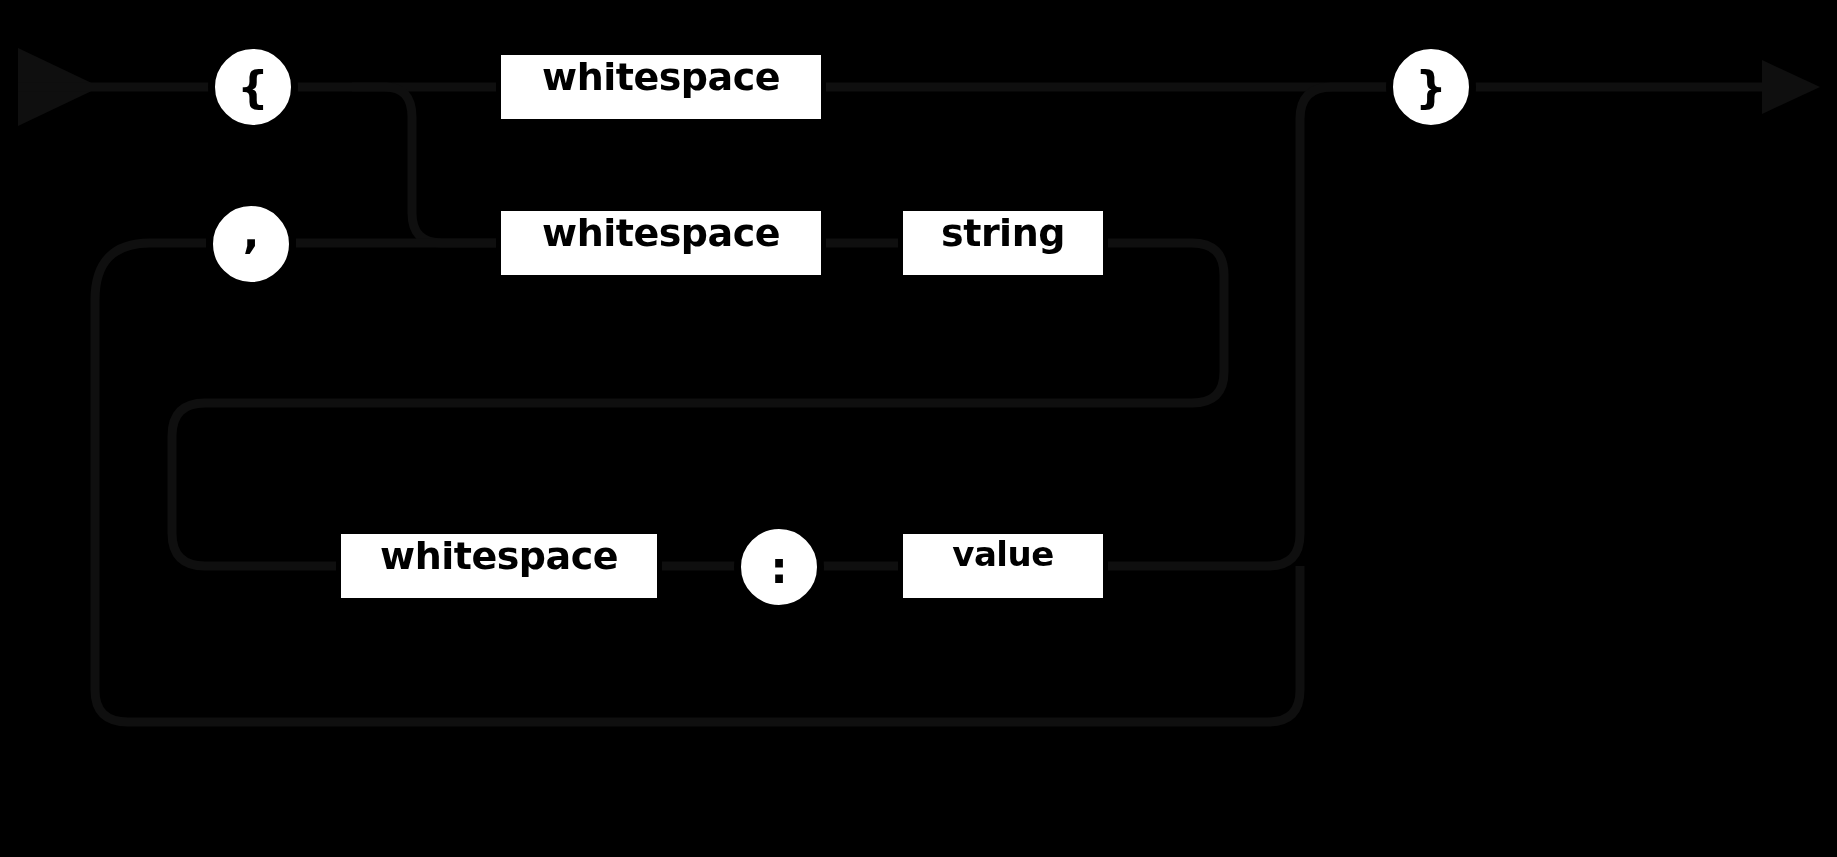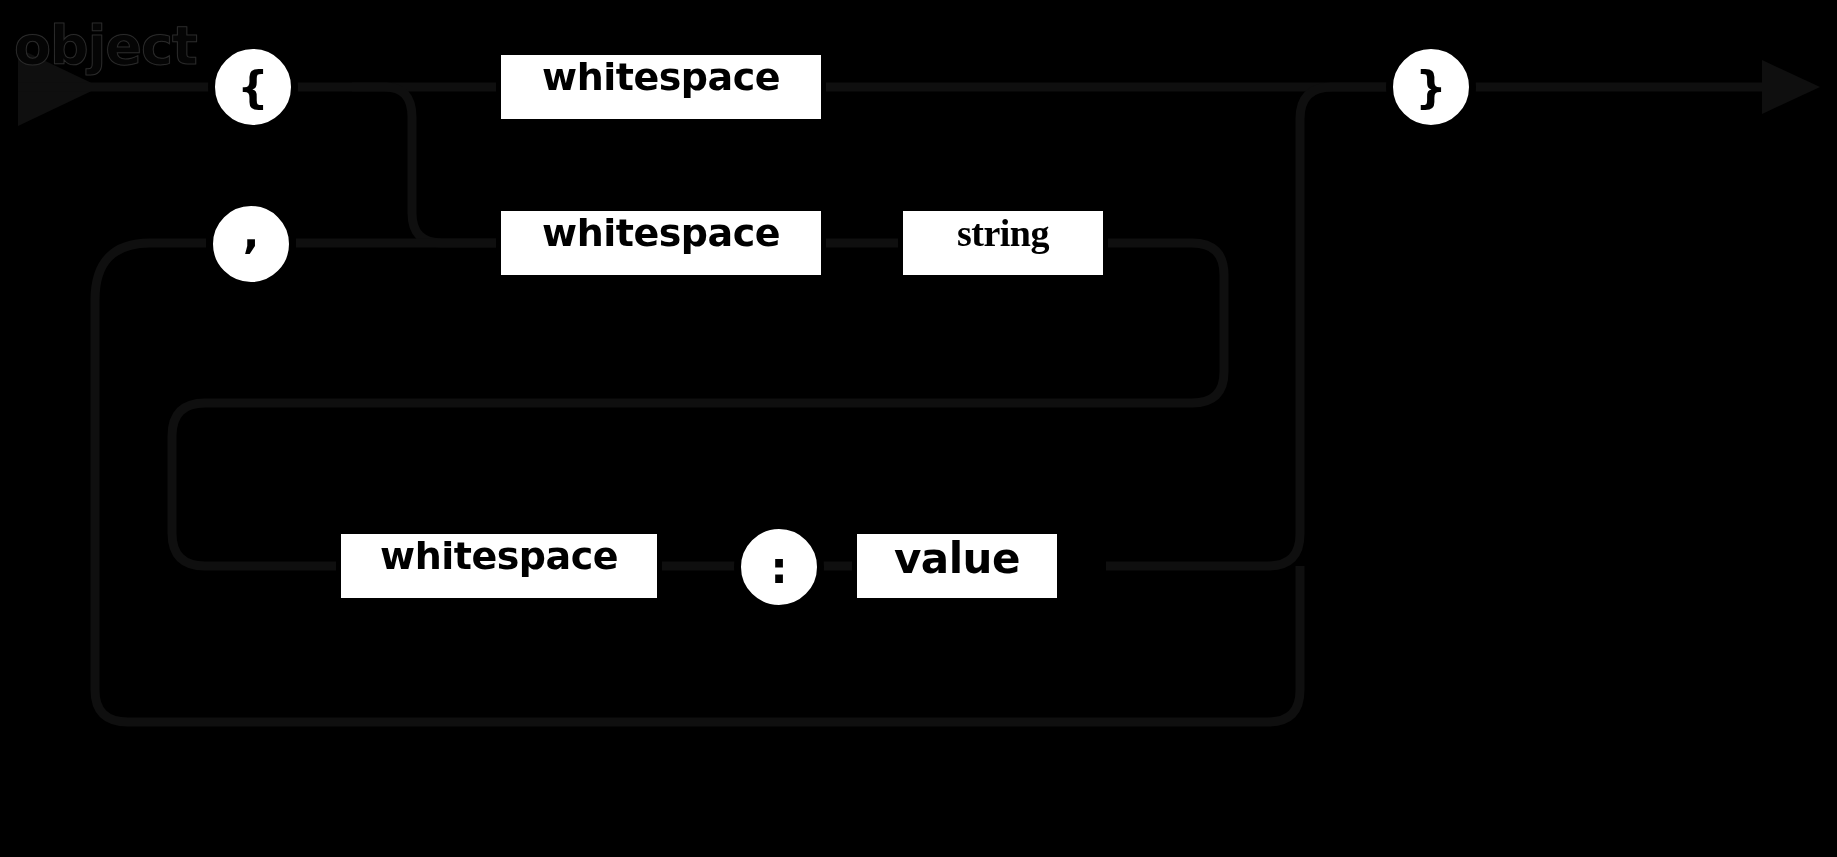--- a/index.html
+++ b/index.html
@@ -103,21 +103,20 @@
     <path class="rail" d="M 660 566 L 738 566"></path>
 
     <path class="rail" d="M 820 566 L 900 566"></path>
 
     <path class="rail" d="M 1106 566 L 1268 566 Q 1300 566 1300 534 L 1300 119 Q 1300 87 1332 87 L 1392 87"></path>
 
     <path class="rail" d="M 1300 566 L 1300 690 Q 1300 722 1268 722 L 128 722 Q 95 722 95 690 L 95 300"></path>
 
   </svg>
 
-  <div class="diagram-title" style="left:14px; top:14px;">object</div>
 
   <div class="node-circle" style="left:208px; top:42px; width:90px; height:90px; font-size:44px;">
     <span>{</span>
   </div>
 
   <div class="node-box" style="left:496px; top:50px; width:330px; height:74px; font-size:38px;">
     <span>whitespace</span>
   </div>
 
   <div class="node-circle" style="left:1386px; top:42px; width:90px; height:90px; font-size:44px;">
@@ -125,29 +124,29 @@
   </div>
 
   <div class="node-circle" style="left:206px; top:199px; width:90px; height:90px; font-size:44px; line-height:0.4; padding-bottom:22px;">
     <span>,</span>
   </div>
 
   <div class="node-box" style="left:496px; top:206px; width:330px; height:74px; font-size:38px;">
     <span>whitespace</span>
   </div>
 
-  <div class="node-box" style="left:898px; top:206px; width:210px; height:74px; font-size:38px;font-family:Liberation Serif, serif;">
+  <div class="node-box" style="left:898px; top:206px; width:210px; height:74px; font-size:38px;">
     <span>string</span>
   </div>
 
   <div class="node-box" style="left:336px; top:529px; width:326px; height:74px; font-size:38px;">
     <span>whitespace</span>
   </div>
 
   <div class="node-circle" style="left:734px; top:522px; width:90px; height:90px; font-size:44px;">
     <span>:</span>
   </div>
 
-  <div class="node-box" style="left:852px; top:529px; width:210px; height:74px; font-size:42px;">
+  <div class="node-box" style="left:898px; top:529px; width:210px; height:74px; font-size:34px;">
     <span>value</span>
   </div>
 
 </div>
 
 </body></html>

